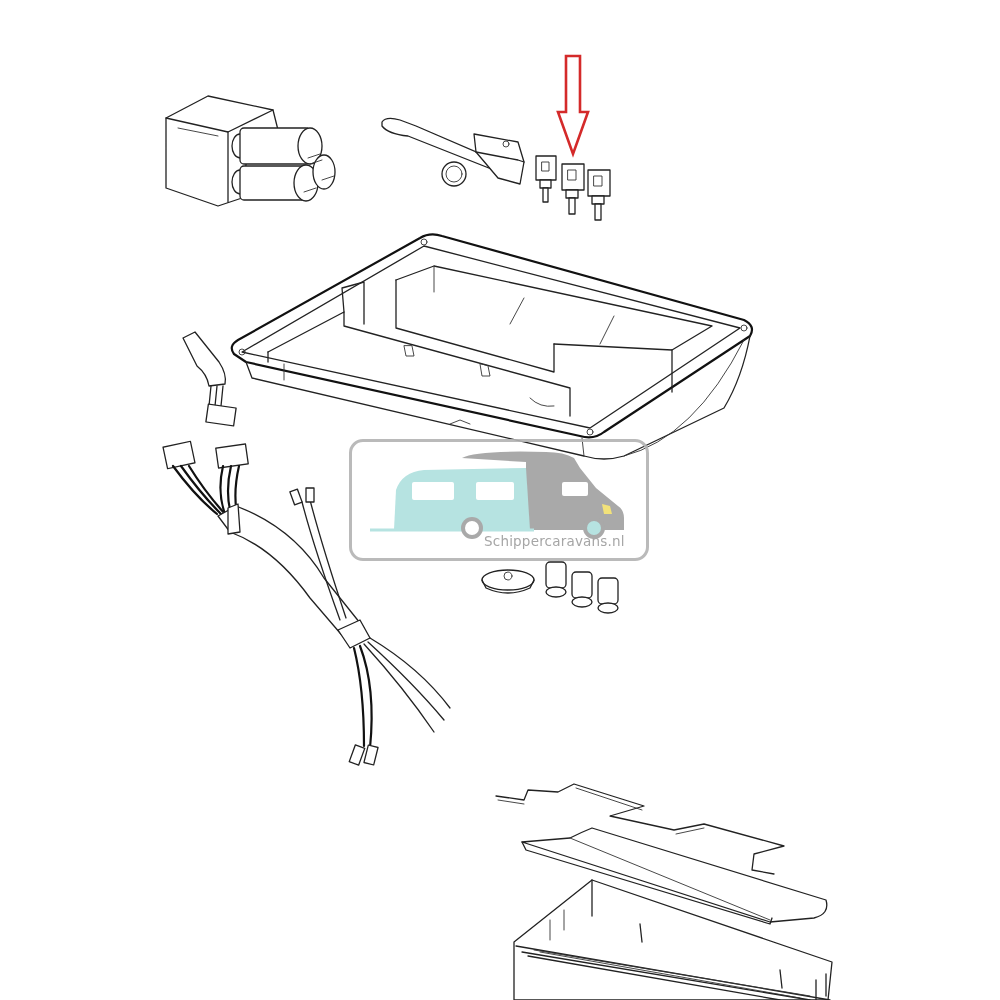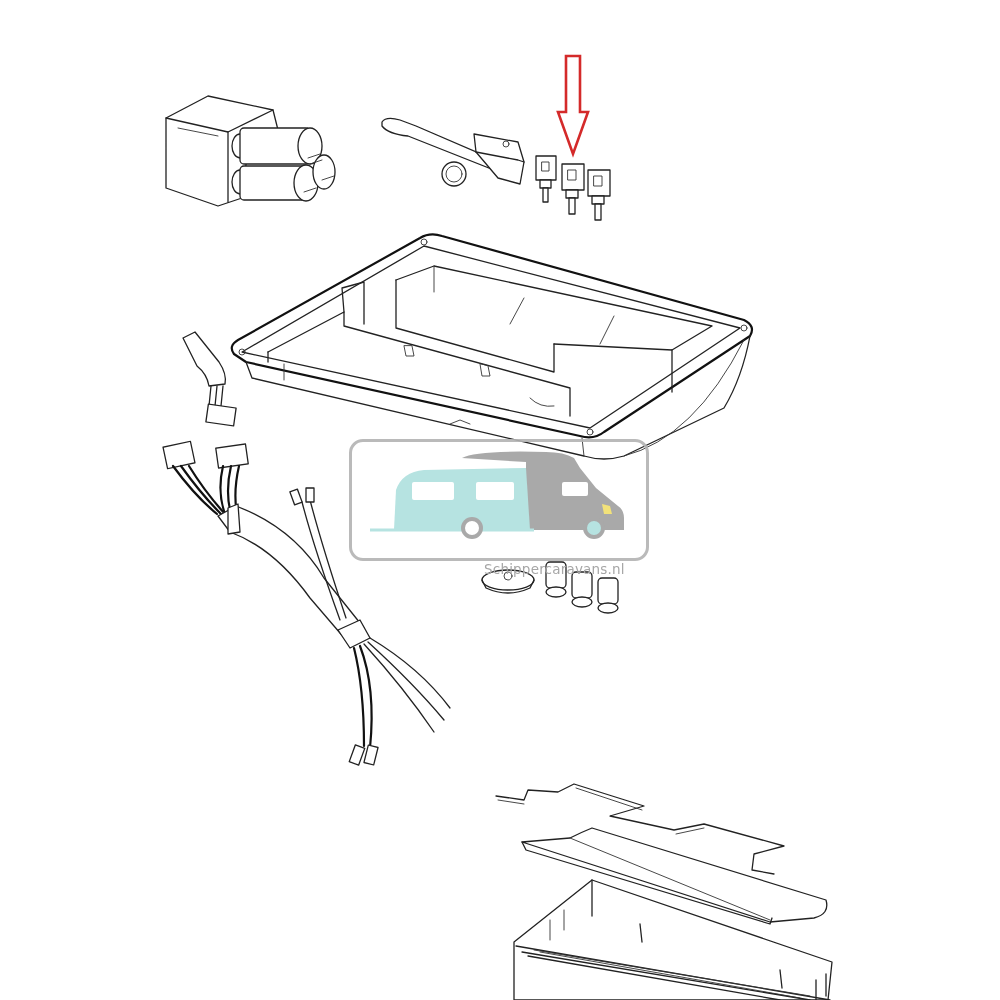--- a/index.html
+++ b/index.html
@@ -5,21 +5,21 @@
   html, body { margin: 0; padding: 0; background: #ffffff; }
   body { width: 1000px; height: 1000px; position: relative; overflow: hidden; font-family: "DejaVu Sans", sans-serif; }
   .canvas { position: absolute; left: 0; top: 0; width: 1000px; height: 1000px; }
   .part { position: absolute; }
   svg { display: block; overflow: visible; }
   .ln { fill: none; stroke: #222; stroke-width: 1.3; stroke-linejoin: round; stroke-linecap: round; }
   .lnt { fill: none; stroke: #333; stroke-width: 0.9; stroke-linejoin: round; stroke-linecap: round; }
   .lnb { fill: none; stroke: #111; stroke-width: 2.2; stroke-linejoin: round; stroke-linecap: round; }
   .fw { fill: #ffffff; stroke: #222; stroke-width: 1.3; stroke-linejoin: round; }
   .watermark { position: absolute; left: 349px; top: 439px; width: 300px; height: 122px; border: 3px solid #b3b3b3; border-radius: 14px; box-sizing: border-box; opacity: 0.9; }
-  .wm-text { position: absolute; left: 484px; top: 533px; font-family: "DejaVu Sans", sans-serif; font-size: 13.5px; color: #a6a6a6; letter-spacing: 0.2px; margin-top: 28px; }
+  .wm-text { position: absolute; left: 484px; top: 533px; font-family: "DejaVu Sans", sans-serif; font-size: 13.5px; color: #a6a6a6; letter-spacing: 0.2px; }
 </style>
 </head>
 <body>
 
 <div class="canvas">
 
   <div class="part" style="left:158px;top:88px;">
     <svg width="200" height="130" viewBox="0 0 200 130">
       <path class="fw" d="M8 30 L50 8 L115 22 L120 42 L90 60 L84 110 L60 118 L8 100 Z"></path>
       <path class="ln" d="M8 30 L70 44 L115 22"></path>

